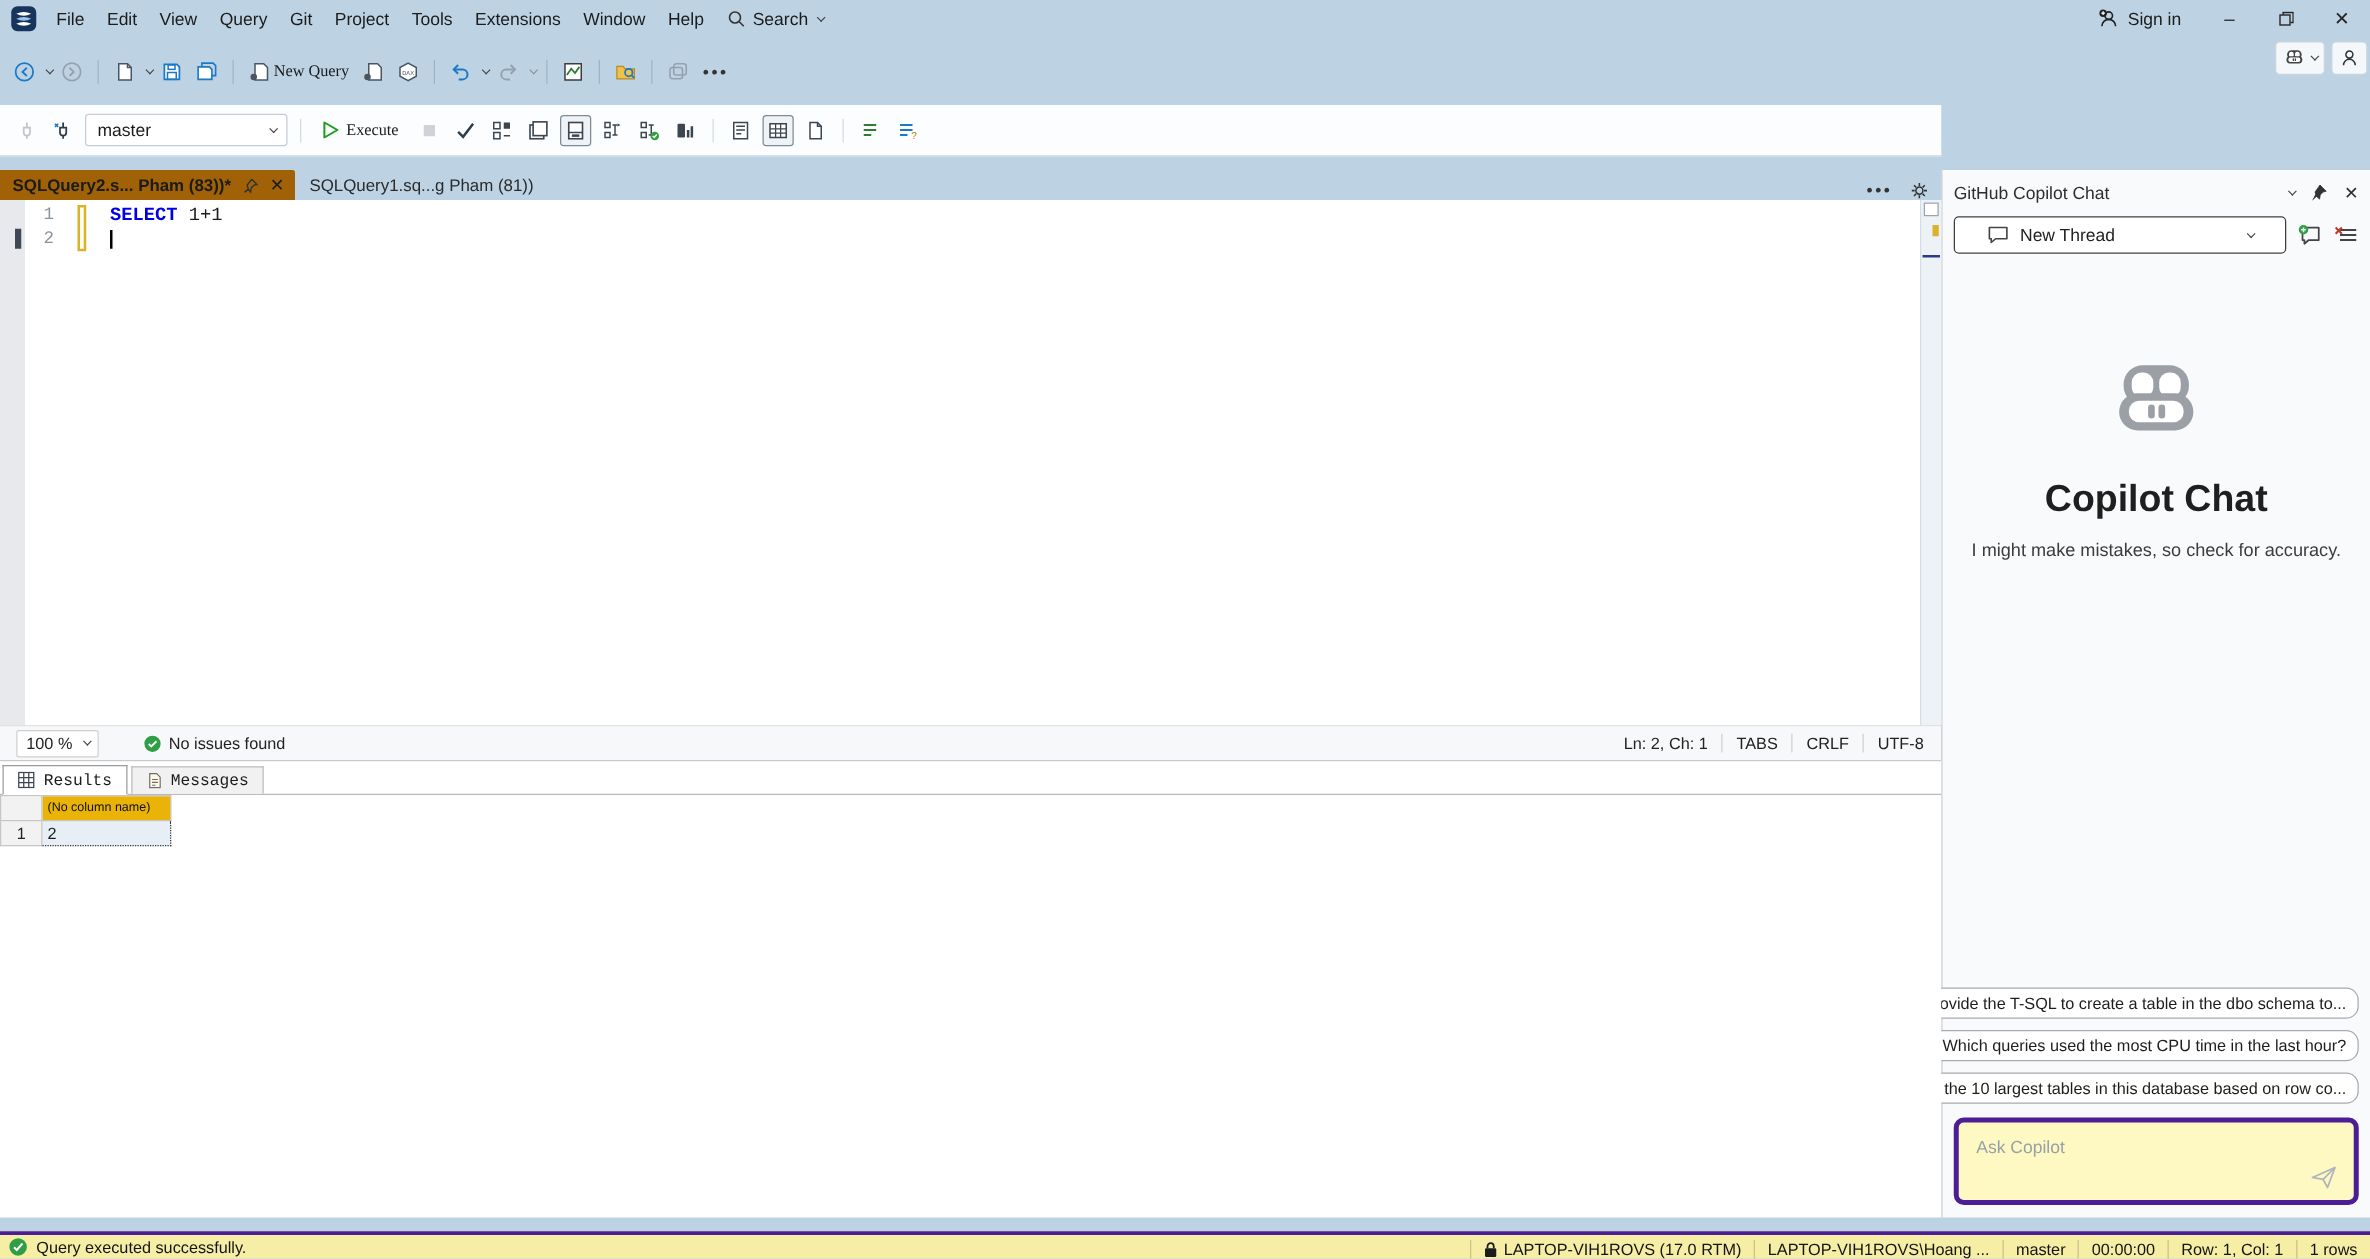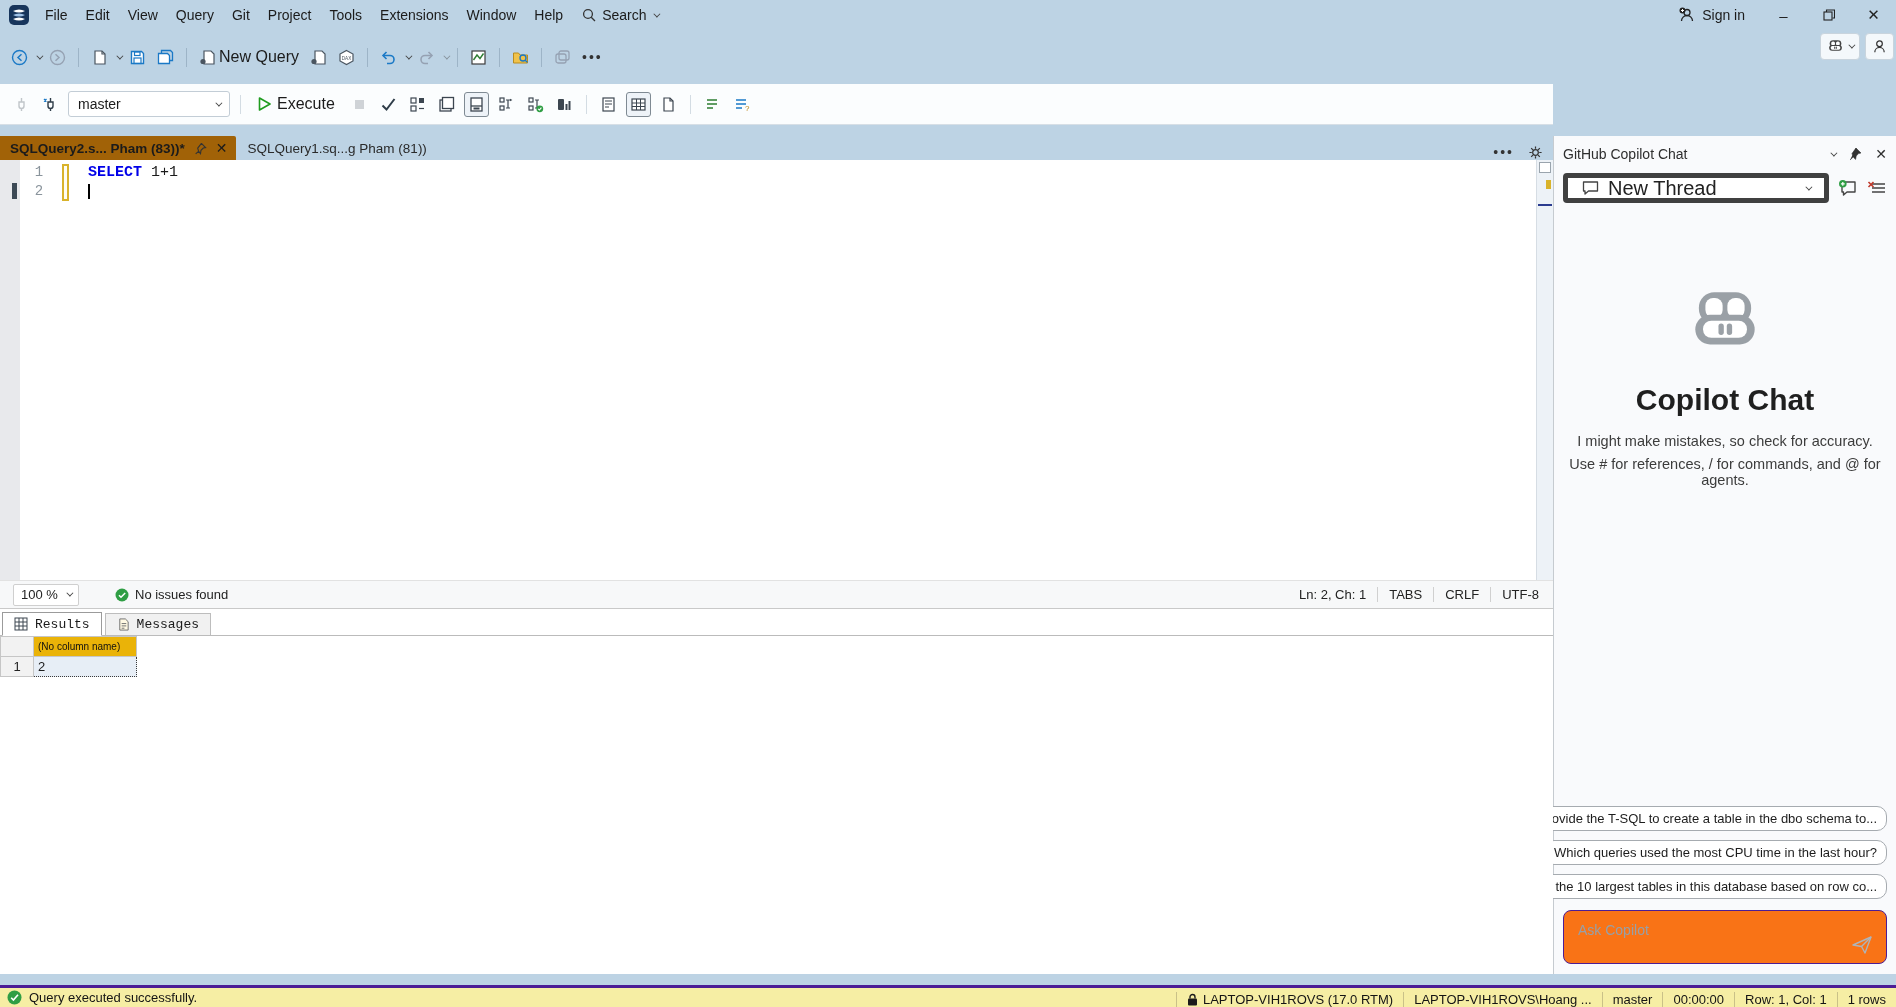--- a/index.html
+++ b/index.html
@@ -20,21 +20,21 @@
   .signin { display:flex; align-items:center; gap:7px; margin-right:16px; }
   .win-btn { width:45px; height:30px; display:flex; align-items:center; justify-content:center; font-size:15px; color:#222; }
   .chev { display:inline-block; width:7px; height:7px; border-right:1.4px solid #444; border-bottom:1.4px solid #444; transform:rotate(45deg) translateY(-2px); }
   .chev.sm { width:5px; height:5px; }
 
   
   .row2 { height:32px; background:#bdd3e4; display:flex; align-items:center; padding-left:8px; gap:5px; flex:0 0 auto; }
   .tbtn { display:flex; align-items:center; gap:3px; padding:3px 3px; border-radius:3px; }
   .vsep { width:1px; height:19px; background:#9db4c7; margin:0 4px; }
   .icon16 { width:17px; height:17px; display:inline-block; }
-  .lbl { font-size:16px; }
+  .lbl { font-size:13px;font-family:Liberation Serif, serif; }
   .dim { opacity:.45; }
 
   
   .band { height:41px; background:#bdd3e4; display:flex; flex:0 0 auto; }
   .row3 { width:1553px; height:100%; background:#fbfdfe; border-bottom:1px solid #d7dfe6; display:flex; align-items:center; padding-left:10px; gap:6px; }
   .combo { width:162px; height:26px; background:#fff; border:1px solid #c3cdd6; border-radius:3px; display:flex; align-items:center; padding:0 9px; justify-content:space-between; }
   .exec { display:flex; align-items:center; gap:6px; padding:3px 7px; border-radius:3px; }
   .tool-active { border:1px solid #7f8a93; border-radius:3px; background:#eef3f8; }
   .float-btns { position:absolute; top:33px; right:2px; display:flex; gap:5px; z-index:30; }
   .float-btn { background:#f4f8fb; border:1px solid #c9d4dd; border-radius:4px; height:27px; display:flex; align-items:center; gap:4px; padding:0 6px; }
@@ -92,28 +92,28 @@
   .ybar { height:22px; background:#f6eea4; border-top:3px solid #4c1d95; display:flex; align-items:center; font-size:13px; color:#141414; flex:0 0 auto; }
   .ybar-left { display:flex; align-items:center; gap:7px; padding-left:7px; }
   .ybar-right { margin-left:auto; display:flex; align-items:flex-end; height:100%; }
   .yseg { display:flex; align-items:center; gap:5px; padding:0 10px; border-left:1px solid #c9c188; }
 
   
   .copilot { width:343px; border-left:1px solid #c6cbd0; background:#f9fafc; display:flex; flex-direction:column; padding:7px 9px 10px 9px; }
   .cheader { display:flex; align-items:center; height:22px; font-size:14px; color:#2e2e2e; }
   .cheader-icons { margin-left:auto; display:flex; align-items:center; gap:13px; }
   .cthread-row { display:flex; align-items:center; gap:9px; margin-top:8px; }
-  .cthread { flex:1; background:#fff; border:5px solid #404040; border-radius:4px; height:30px; display:flex; align-items:center; padding:0 14px; gap:9px; font-size:20px; color:#222; }
+  .cthread { flex:1; background:#fff; border:1px solid #404040; border-radius:4px; height:30px; display:flex; align-items:center; padding:0 26px; gap:9px; font-size:14px; color:#222; }
   .ccenter { display:flex; flex-direction:column; align-items:center; margin-top:84px; }
   .ctitle { margin-top:24px; font-size:30px; font-weight:bold; color:#1f1f1f; font-family:"Liberation Sans", sans-serif; }
   .cline { margin-top:16px; font-size:14.5px; color:#3c3c3c; text-align:center; }
   .cline + .cline { margin-top:7px; }
   .csuggest { margin-top:auto; display:flex; flex-direction:column; align-items:flex-end; gap:9px; }
   .spill { background:#fff; border:1px solid #a6abb0; border-radius:10px; height:25px; display:flex; align-items:center; padding:0 9px; font-size:13px; color:#1d1d1d; white-space:nowrap; }
-  .cinput { margin-top:11px; height:54px; background:#f97316; border:1px solid #4c1d95; border-radius:8px; position:relative; padding:9px 12px; flex:0 0 auto; }
+  .cinput { margin-top:11px; height:70px; background:#fef9c3; border:4px solid #4c1d95; border-radius:8px; position:relative; padding:9px 12px; flex:0 0 auto; }
   .cinput textarea { width:100%; height:34px; border:none; outline:none; resize:none; background:transparent; font-family:"Liberation Sans", sans-serif; font-size:14px; color:#333; }
   .cinput textarea::placeholder { color:#97a0a8; }
   .send { position:absolute; right:13px; bottom:8px; }
 </style>
 </head>
 <body>
 
 <div class="app">
 
   <div class="titlebar">
@@ -520,21 +520,20 @@
           <rect x="10" y="4" width="44" height="27" rx="13" fill="#9aa0a6"></rect>
           <rect x="15.5" y="9" width="14.5" height="16.5" rx="6.5" fill="#fff"></rect>
           <rect x="34" y="9" width="14.5" height="16.5" rx="6.5" fill="#fff"></rect>
           <rect x="7" y="23" width="50" height="25" rx="12.5" fill="#9aa0a6"></rect>
           <rect x="13.5" y="28" width="37" height="14.5" rx="7" fill="#fff"></rect>
           <rect x="26.5" y="30.5" width="4.5" height="9.5" rx="2.2" fill="#9aa0a6"></rect>
           <rect x="33.5" y="30.5" width="4.5" height="9.5" rx="2.2" fill="#9aa0a6"></rect>
         </svg>
         <div class="ctitle">Copilot Chat</div>
         <div class="cline">I might make mistakes, so check for accuracy.</div>
-        <div class="cline">Use # for references, / for commands, and @ for agents.</div>
       </div>
 
       <div class="csuggest">
         <div class="spill">Provide the T-SQL to create a table in the dbo schema to...</div>
         <div class="spill">Which queries used the most CPU time in the last hour?</div>
         <div class="spill">List the 10 largest tables in this database based on row co...</div>
       </div>
 
       <div class="cinput">
         <textarea placeholder="Ask Copilot" style=""></textarea>

